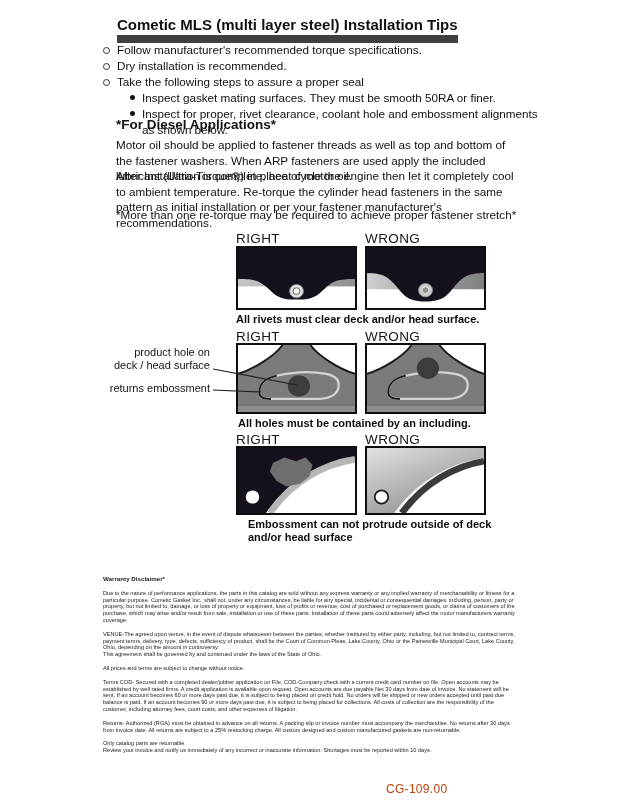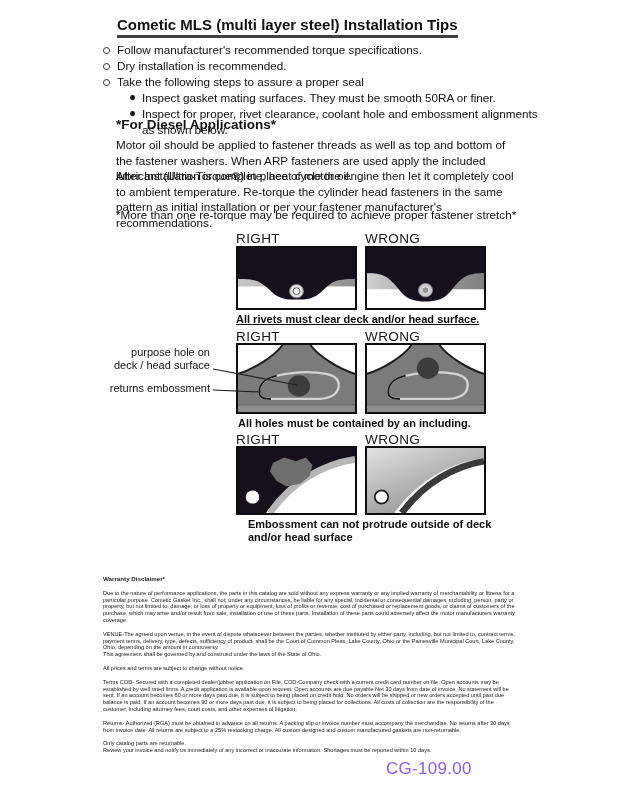--- a/index.html
+++ b/index.html
@@ -1,20 +1,20 @@
 <!DOCTYPE html>
 <html><head>
 <meta charset="utf-8">
 <style>
   html,body{margin:0;padding:0;background:#ffffff;}
   .page{position:relative;width:618px;height:800px;background:#fff;overflow:hidden;
         font-family:"Liberation Sans", sans-serif;color:#111;}
   .abs{position:absolute;}
 
-  .title{left:117px;top:16px;font-size:15px;font-weight:bold;border-bottom:3px solid #404040;
+  .title{left:117px;top:16px;font-size:15px;font-weight:bold;border-bottom:8px solid #404040;
          padding-bottom:2px;white-space:nowrap;}
 
   .bullets{left:103px;top:42px;width:436px;font-size:11.7px;line-height:16px;}
   .b-item{display:flex;}
   .b-sub{margin-left:27px;}
   .mk{flex:0 0 auto;width:5px;height:5px;border-radius:50%;margin:5px 7px 0 0;}
   .mk-o{border:1.2px solid #333;}
   .mk-f{background:#111;}
 
   .diesel-h{left:116px;top:117px;font-size:13.5px;font-weight:bold;}
@@ -28,21 +28,21 @@
   .fig-box svg{display:block;width:100%;height:100%;}
   .fig-caption{font-size:11px;font-weight:bold;white-space:pre-line;line-height:13px;color:#0d0d0d;}
 
   .anno{width:110px;text-align:right;font-size:11px;line-height:13px;color:#151515;}
   .leader{left:0;top:0;width:618px;height:800px;pointer-events:none;}
 
   .disc{left:103px;top:576px;width:415px;font-size:5.6px;line-height:6.8px;color:#222;}
   .disc-h{font-weight:bold;font-size:6.2px;margin-bottom:7px;}
   .disc-p{margin:0 0 7px 0;white-space:pre-line;}
 
-  .code{left:386px;top:759px;font-size:17px;color:#8b5cf6;letter-spacing:.3px;}
+  .code{left:386px;top:782px;font-size:12px;color:#c2410c;letter-spacing:.3px;}
 </style>
 </head>
 <body>
 
 <div class="page">
 
   <div class="abs title">Cometic MLS (multi layer steel) Installation Tips</div>
 
   <div class="abs bullets">
     <div class="b-item">
@@ -99,27 +99,27 @@
             <stop offset="1" stop-color="#818181"></stop>
         </linearGradient>
       </defs>
       <rect width="121" height="64" fill="#fff"></rect>
       <rect x="0" y="27" width="121" height="17" fill="url(#band2)"></rect>
       <path d="M0,0 H121 V27 C105,27 101,30 93,38 C85,46 83,57 60.5,57 C38,57 36,46 28,38 C20,30 16,27 0,27 Z" fill="#16101c"></path>
       <circle cx="60.5" cy="45" r="7.2" fill="#cccccc" stroke="#8a8a8a" stroke-width="1"></circle>
       <circle cx="60.5" cy="45" r="3.6" fill="#8f8f8f" stroke="#e8e8e8" stroke-width="1"></circle>
     </svg>
   </div>
-  <div class="abs fig-caption" style="left:236px;top:313px;text-decoration:underline;">All rivets must clear deck and/or head surface.</div>
+  <div class="abs fig-caption" style="left:236px;top:313px;">All rivets must clear deck and/or head surface.</div>
 
   <div class="abs fig-label" style="left:236px;top:329px;">RIGHT</div>
   <div class="abs fig-label" style="left:365px;top:329px;">WRONG</div>
 
   <div class="abs anno" style="left:100px;top:346px;">
-    <div>purpose hole on</div>
+    <div>product hole on</div>
     <div>deck / head surface</div>
   </div>
   <div class="abs anno" style="left:100px;top:382px;">returns embossment</div>
 
   <div class="abs fig-box" style="left:236px;top:343px;height:71px;">
     <svg viewBox="0 0 121 72" preserveAspectRatio="none">
       <rect width="121" height="72" fill="#7b7b7b"></rect>
       <line x1="0" y1="64.5" x2="121" y2="64.5" stroke="#5e5e5e" stroke-width="1"></line>
       <rect y="65" width="121" height="7" fill="#8d8d8d"></rect>
       <path d="M0,0 H46 C38,12 16,26 0,31 Z" fill="#ffffff"></path>

